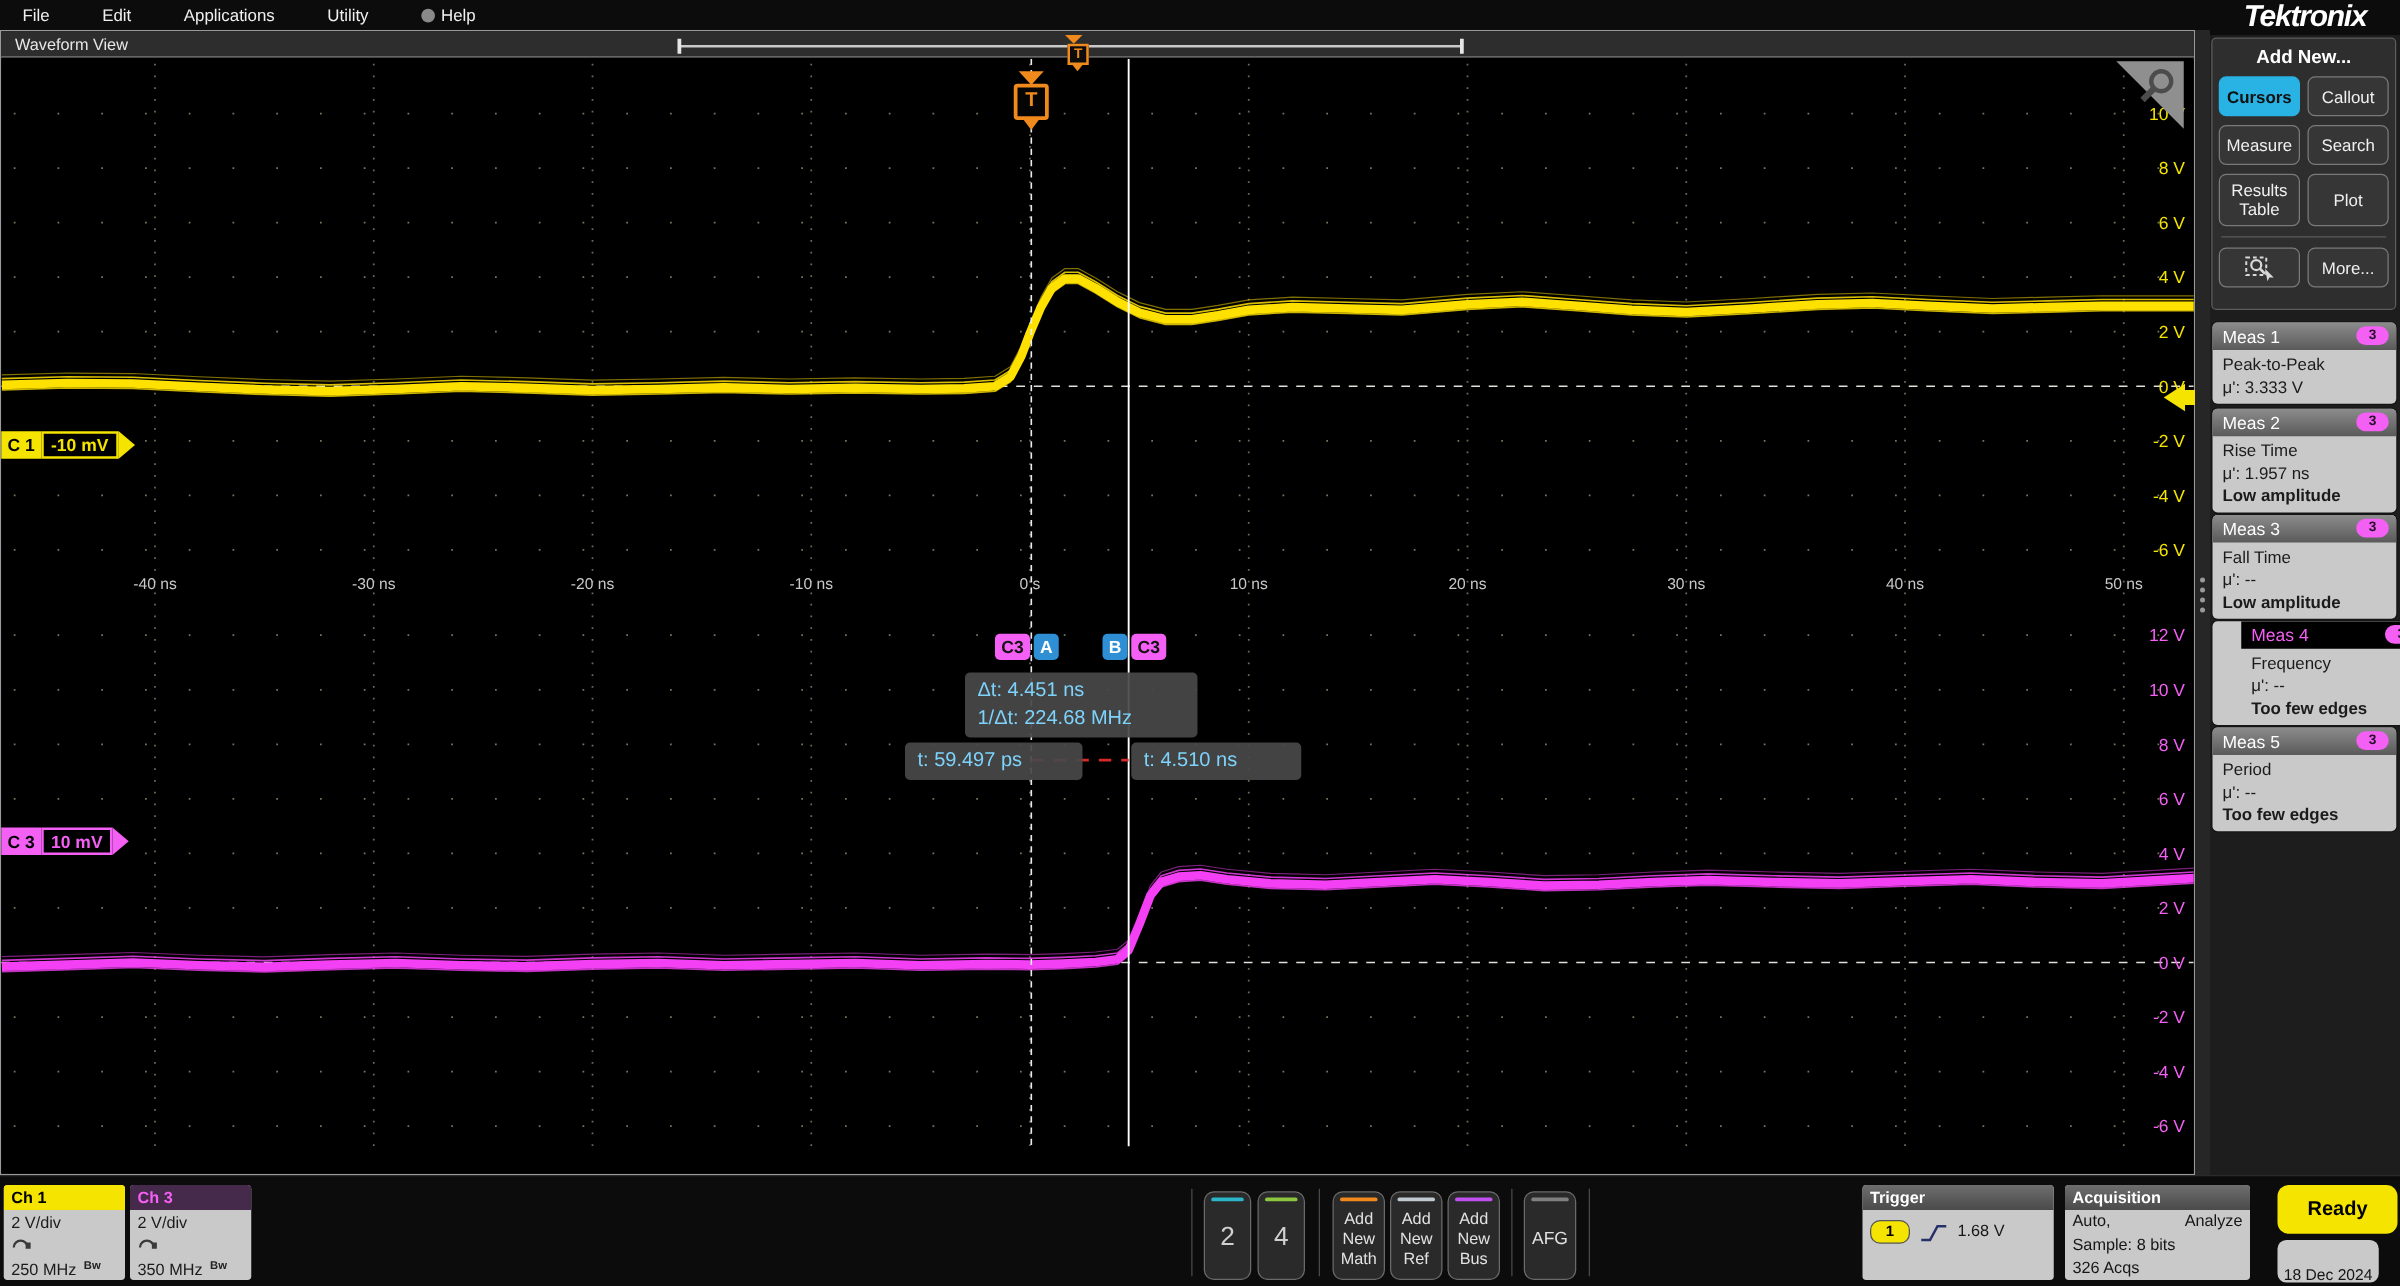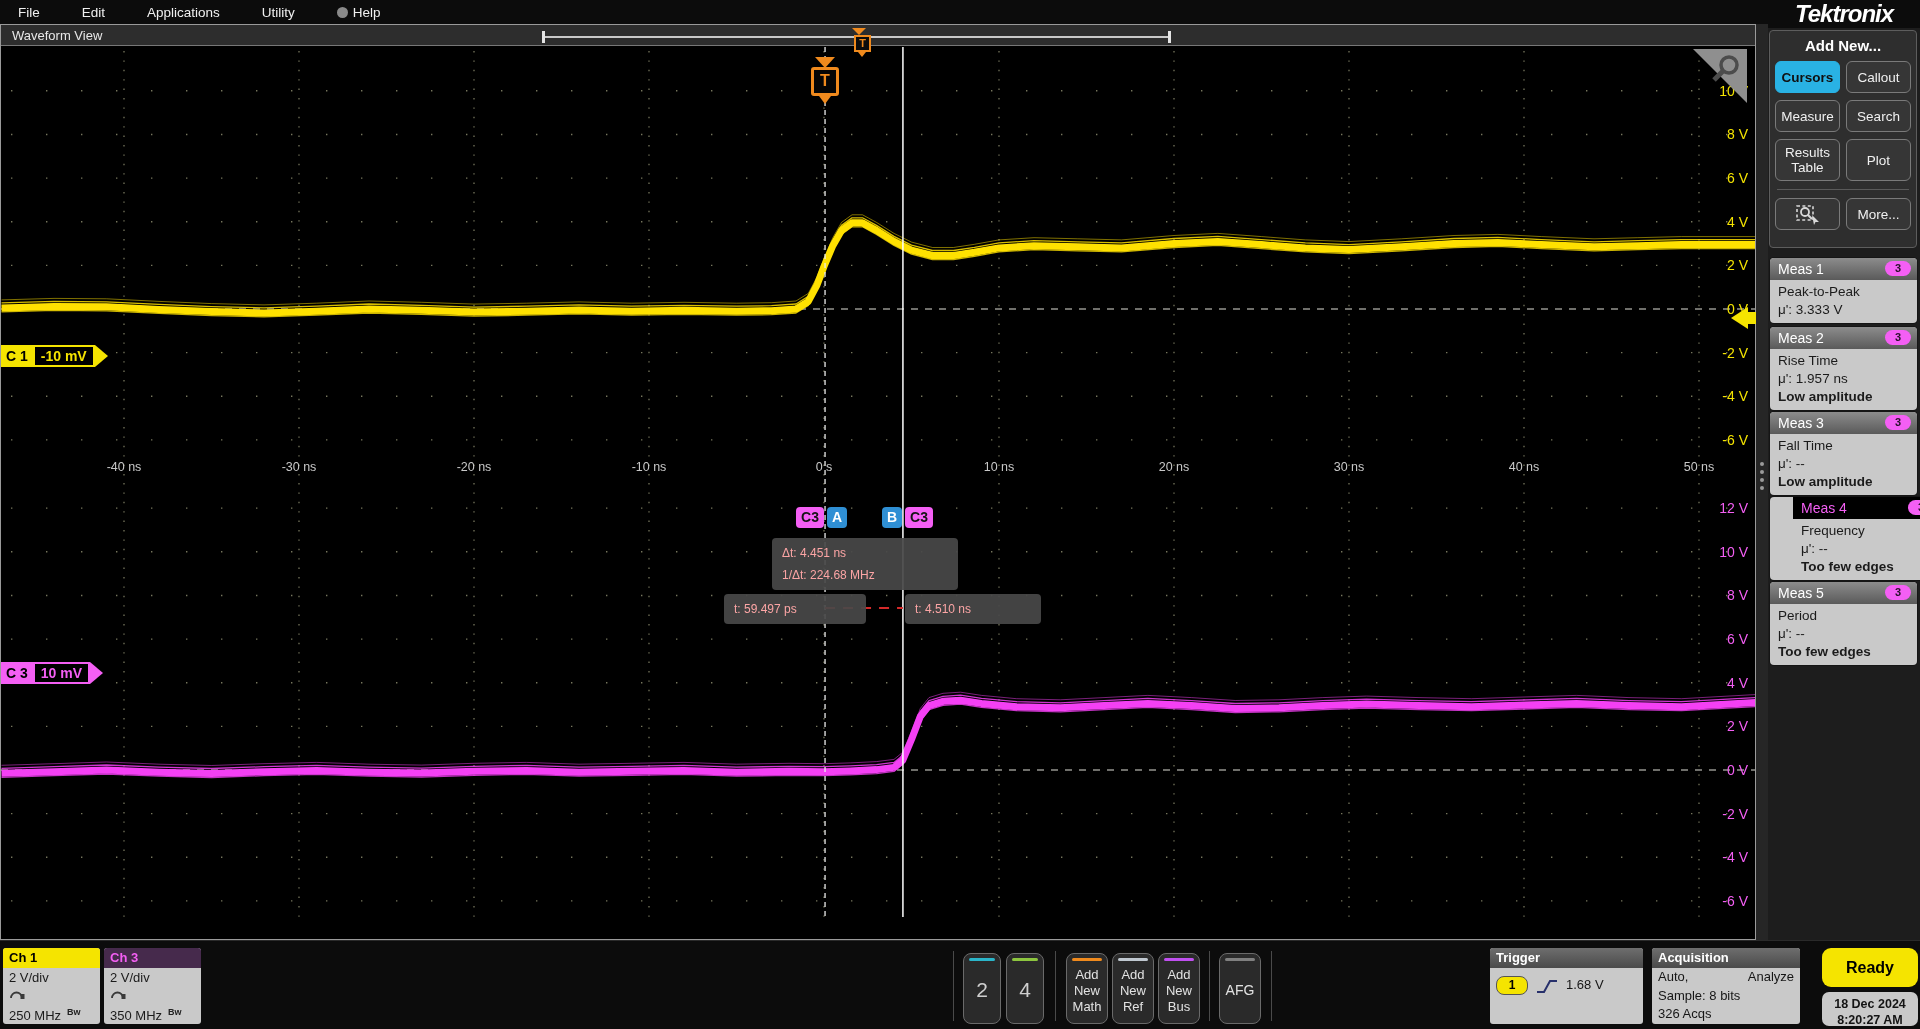--- a/index.html
+++ b/index.html
@@ -63,22 +63,22 @@
   
   #trig-arrow{position:absolute;left:1730px;top:260px;width:0;height:0;z-index:19;
               border-top:11px solid transparent;border-bottom:11px solid transparent;border-right:17px solid #f5e400;}
   #trig-arrow-tail{position:absolute;left:1747px;top:265px;width:8px;height:12px;background:#f5e400;z-index:19;}
 
   
   .cursor-badge{position:absolute;top:460px;height:21px;border-radius:4px;z-index:22;
                 font-size:14px;font-weight:bold;text-align:center;line-height:21px;}
   .badge-c3{background:#f45ff4;color:#141414;width:28px;}
   .badge-ab{background:#2f8fd4;color:#fff;width:20px;}
-  .readout{position:absolute;background:rgba(72,72,72,0.93);border-radius:4px;color:#fca5a5;
-           font-size:12px;z-index:22;padding:4px 10px;line-height:22px;}
+  .readout{position:absolute;background:rgba(72,72,72,0.93);border-radius:4px;color:#7dd3fc;
+           font-size:16px;z-index:22;padding:4px 10px;line-height:22px;}
 
   
   #splitter{position:absolute;left:1756px;top:24px;width:12px;height:916px;background:#262626;}
   .split-dot{position:absolute;left:4px;width:4px;height:4px;border-radius:50%;background:#9a9a9a;}
 
   
   #tek-logo{position:absolute;left:1768px;top:0;width:152px;height:28px;color:#fff;
             font-size:24px;font-weight:bold;text-align:center;letter-spacing:-1px;font-style:italic;}
   #sidebar{position:absolute;left:1768px;top:28px;width:152px;height:912px;background:#1d1d1d;}
   #addnew-panel{position:absolute;left:1px;top:2px;width:148px;height:218px;background:#2e2e2e;
@@ -134,22 +134,22 @@
   .h-grid{display:grid;grid-template-columns:112px 1fr;}
   #trig-panel{left:1490px;width:153px;}
   .trig-row{display:flex;align-items:center;gap:8px;margin-top:8px;}
   .trig-pill{width:30px;height:17px;background:#f5e400;border:1px solid #555;border-radius:8px;
              color:#000;font-size:12px;font-weight:bold;text-align:center;line-height:17px;}
   #acq-panel{left:1652px;width:148px;}
   .acq-row1{display:flex;justify-content:space-between;}
 
   #ready-btn{position:absolute;left:1822px;top:7px;width:96px;height:39px;background:#f5e400;
              border-radius:9px;color:#000;font-weight:bold;font-size:16px;text-align:center;line-height:39px;cursor:pointer;}
-  #datetime{position:absolute;left:1822px;top:51px;width:96px;height:34px;background:#c9c9c9;
-            border-radius:7px;color:#141414;font-size:12.5px;text-align:center;line-height:16px;padding-top:4px;box-sizing:border-box;font-weight:bold;}
+  #datetime{position:absolute;left:1822px;top:51px;width:81px;height:34px;background:#c9c9c9;
+            border-radius:7px;color:#141414;font-size:12.5px;text-align:center;line-height:16px;padding-top:20px;box-sizing:border-box;}
 
   .ticon{display:inline-block;width:11px;height:12px;background:#f08a1d;color:#fff;font-size:9px;font-weight:bold;
          text-align:center;line-height:11px;margin-right:3px;
          clip-path:polygon(0 0,100% 0,100% 68%,50% 100%,0 68%);}
 </style>
 </head>
 <body>
 
 <div id="root">
 

